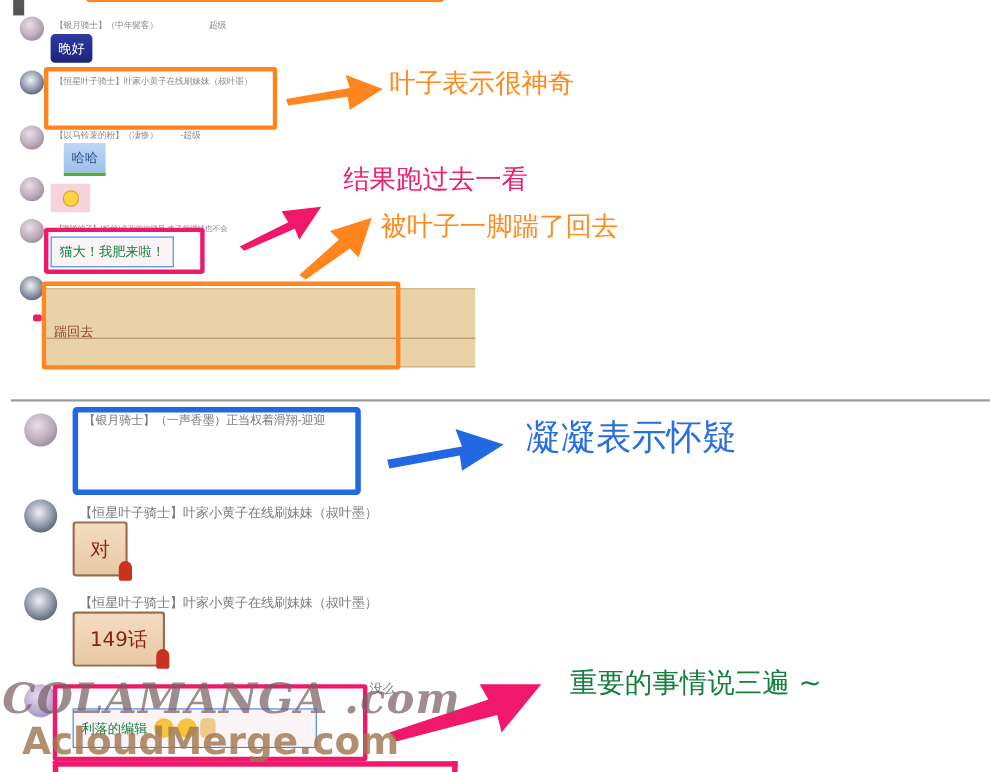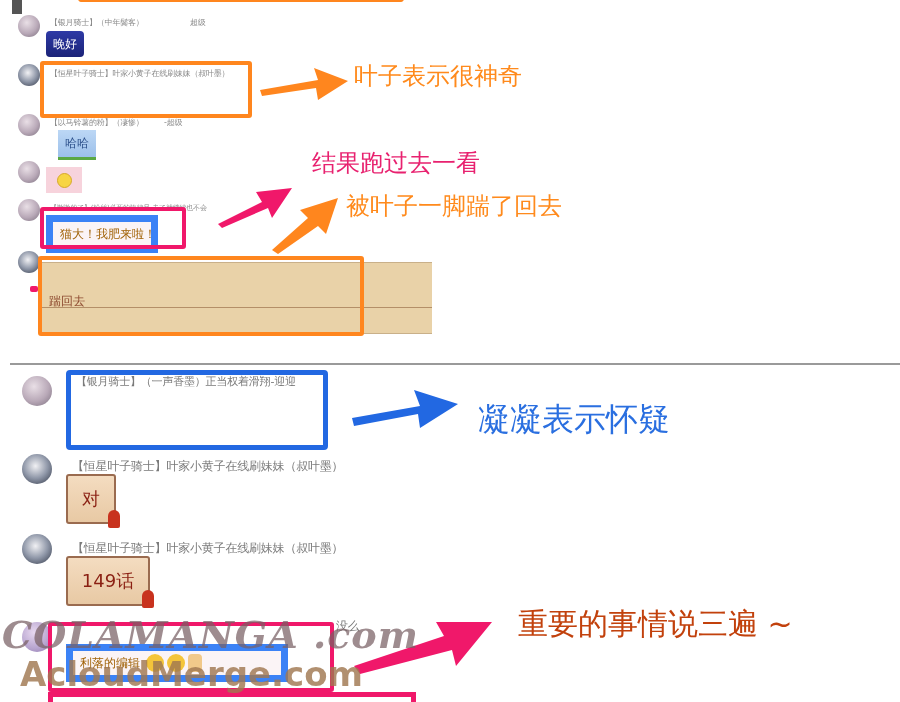--- a/index.html
+++ b/index.html
@@ -13,21 +13,21 @@
   .avatar.big { width: 30px; height: 30px; }
 
   .meta { position: absolute; font-size: 8px; color: #8a8a8a; white-space: nowrap; letter-spacing: -0.2px; }
   .meta.big { font-size: 12px; color: #7a7a7a; }
 
   .bubble { position: absolute; display: flex; align-items: center; padding: 12px 7px; white-space: nowrap; }
   .b-navy { background: linear-gradient(#2e3aa6, #1b2378); color: #fff; border-radius: 4px; font-size: 12px; }
   .b-parch { background: linear-gradient(#f4dcc0, #e8c9a4); color: #8a1f12; border: 2px solid #9a6b4f; border-radius: 3px; }
   .b-blue { background: linear-gradient(#bcd7f5, #9cc0ea); color: #2b4f8a; border-bottom: 3px solid #5aa843; font-size: 12px; }
   .b-pink { background: #f7d3dc; }
-  .b-white { background: #fbf4f6; color: #a16207; border: 7px solid #3b82f6; font-size: 12px; }
+  .b-white { background: #fbf4f6; color: #15803d; border: 1px solid #3b82f6; font-size: 12px; }
   .b-tan { background: #e9d2a8; }
 
   .hl { position: absolute; border-style: solid; border-radius: 3px; }
   .hl-orange { border-color: #ff861e; border-width: 4px; }
   .hl-pink { border-color: #f0186a; border-width: 4px; }
   .hl-blue { border-color: #2268e2; border-width: 5px; border-radius: 4px; }
 
   .annot { position: absolute; white-space: nowrap; font-family: "DejaVu Sans", sans-serif; }
   .divider { position: absolute; left: 10px; width: 890px; height: 2px; background: #9a9a9a; }
 
@@ -102,21 +102,21 @@
 
 <div class="abs" style="left:0;top:366px;width:900px;height:336px;">
 
   <div class="avatar big" style="left:22px;top:10px;"></div>
   <div class="meta big" style="left:76px;top:8px;font-size:11px;">【银月骑士】（一声香墨）正当权着滑翔-迎迎</div>
   <div class="hl hl-blue" style="left:66px;top:4px;width:262px;height:80px;"></div>
 
   <svg class="abs" style="left:350px;top:18px;" width="110" height="48" viewBox="0 0 110 48">
     <polygon points="2,34 70,22 64,6 108,20 70,44 68,30 4,42" fill="#2268e2"></polygon>
   </svg>
-  <div class="annot" style="left:478px;top:10px;font-size:32px;color:#2a6fe0;margin-top:22px;">凝凝表示怀疑</div>
+  <div class="annot" style="left:478px;top:10px;font-size:32px;color:#2a6fe0;">凝凝表示怀疑</div>
 
   <div class="avatar dark big" style="left:22px;top:88px;"></div>
   <div class="meta big" style="left:72px;top:92px;">【恒星叶子骑士】叶家小黄子在线刷妹妹（叔叶墨）</div>
   <div class="bubble b-parch" style="left:66px;top:108px;width:50px;height:50px;justify-content:center;font-size:18px;">
     <span>对</span>
   </div>
   <div class="abs" style="left:108px;top:144px;width:12px;height:18px;background:#c8321e;border-radius:6px 6px 2px 2px;"></div>
 
   <div class="avatar dark big" style="left:22px;top:168px;"></div>
   <div class="meta big" style="left:72px;top:174px;">【恒星叶子骑士】叶家小黄子在线刷妹妹（叔叶墨）</div>
@@ -132,19 +132,19 @@
     <span style="display:inline-block;width:18px;height:18px;border-radius:50%;background:#f4c53a;margin-left:6px;"></span>
     <span style="display:inline-block;width:18px;height:18px;border-radius:50%;background:#f4c53a;margin-left:3px;"></span>
     <span style="display:inline-block;width:14px;height:18px;border-radius:4px;background:#f1c98a;margin-left:3px;"></span>
   </div>
   <div class="hl hl-pink" style="left:48px;top:256px;width:286px;height:70px;"></div>
   <div class="abs" style="left:48px;top:326px;width:368px;height:10px;border:5px solid #f0186a;border-bottom:none;"></div>
 
   <svg class="abs" style="left:352px;top:244px;" width="142" height="64" viewBox="0 0 142 64">
     <polygon points="2,56 92,26 84,12 140,12 104,56 100,40 8,64" fill="#f0186a"></polygon>
   </svg>
-  <div class="annot" style="left:518px;top:238px;font-size:30px;color:#c2410c;">重要的事情说三遍 ~</div>
+  <div class="annot" style="left:518px;top:238px;font-size:25px;color:#15803d;">重要的事情说三遍 ~</div>
 </div>
 
 <div class="abs" style="left:0;top:612px;width:420px;height:90px;">
   <div class="watermark" style="left:2px;top:0;font-size:38px;font-style:italic;color:rgba(120,95,100,0.72);letter-spacing:1px;">COLAMANGA .com</div>
   <div class="watermark" style="left:20px;top:42px;font-size:34px;color:rgba(160,120,80,0.82);font-family:'DejaVu Sans',sans-serif;">AcloudMerge.com</div>
 </div>
 
 </body></html>

